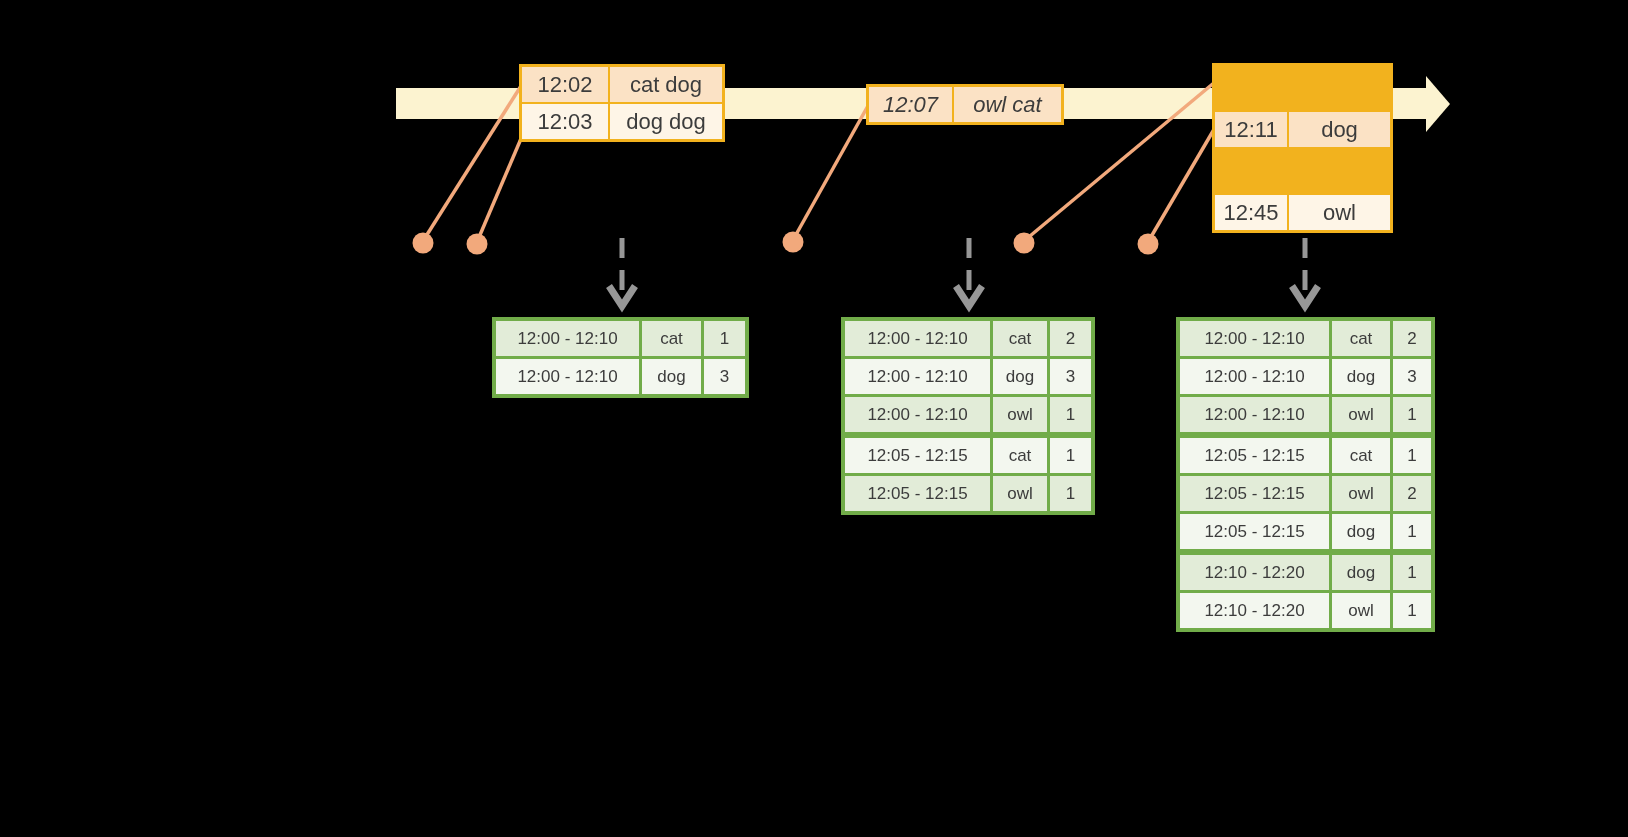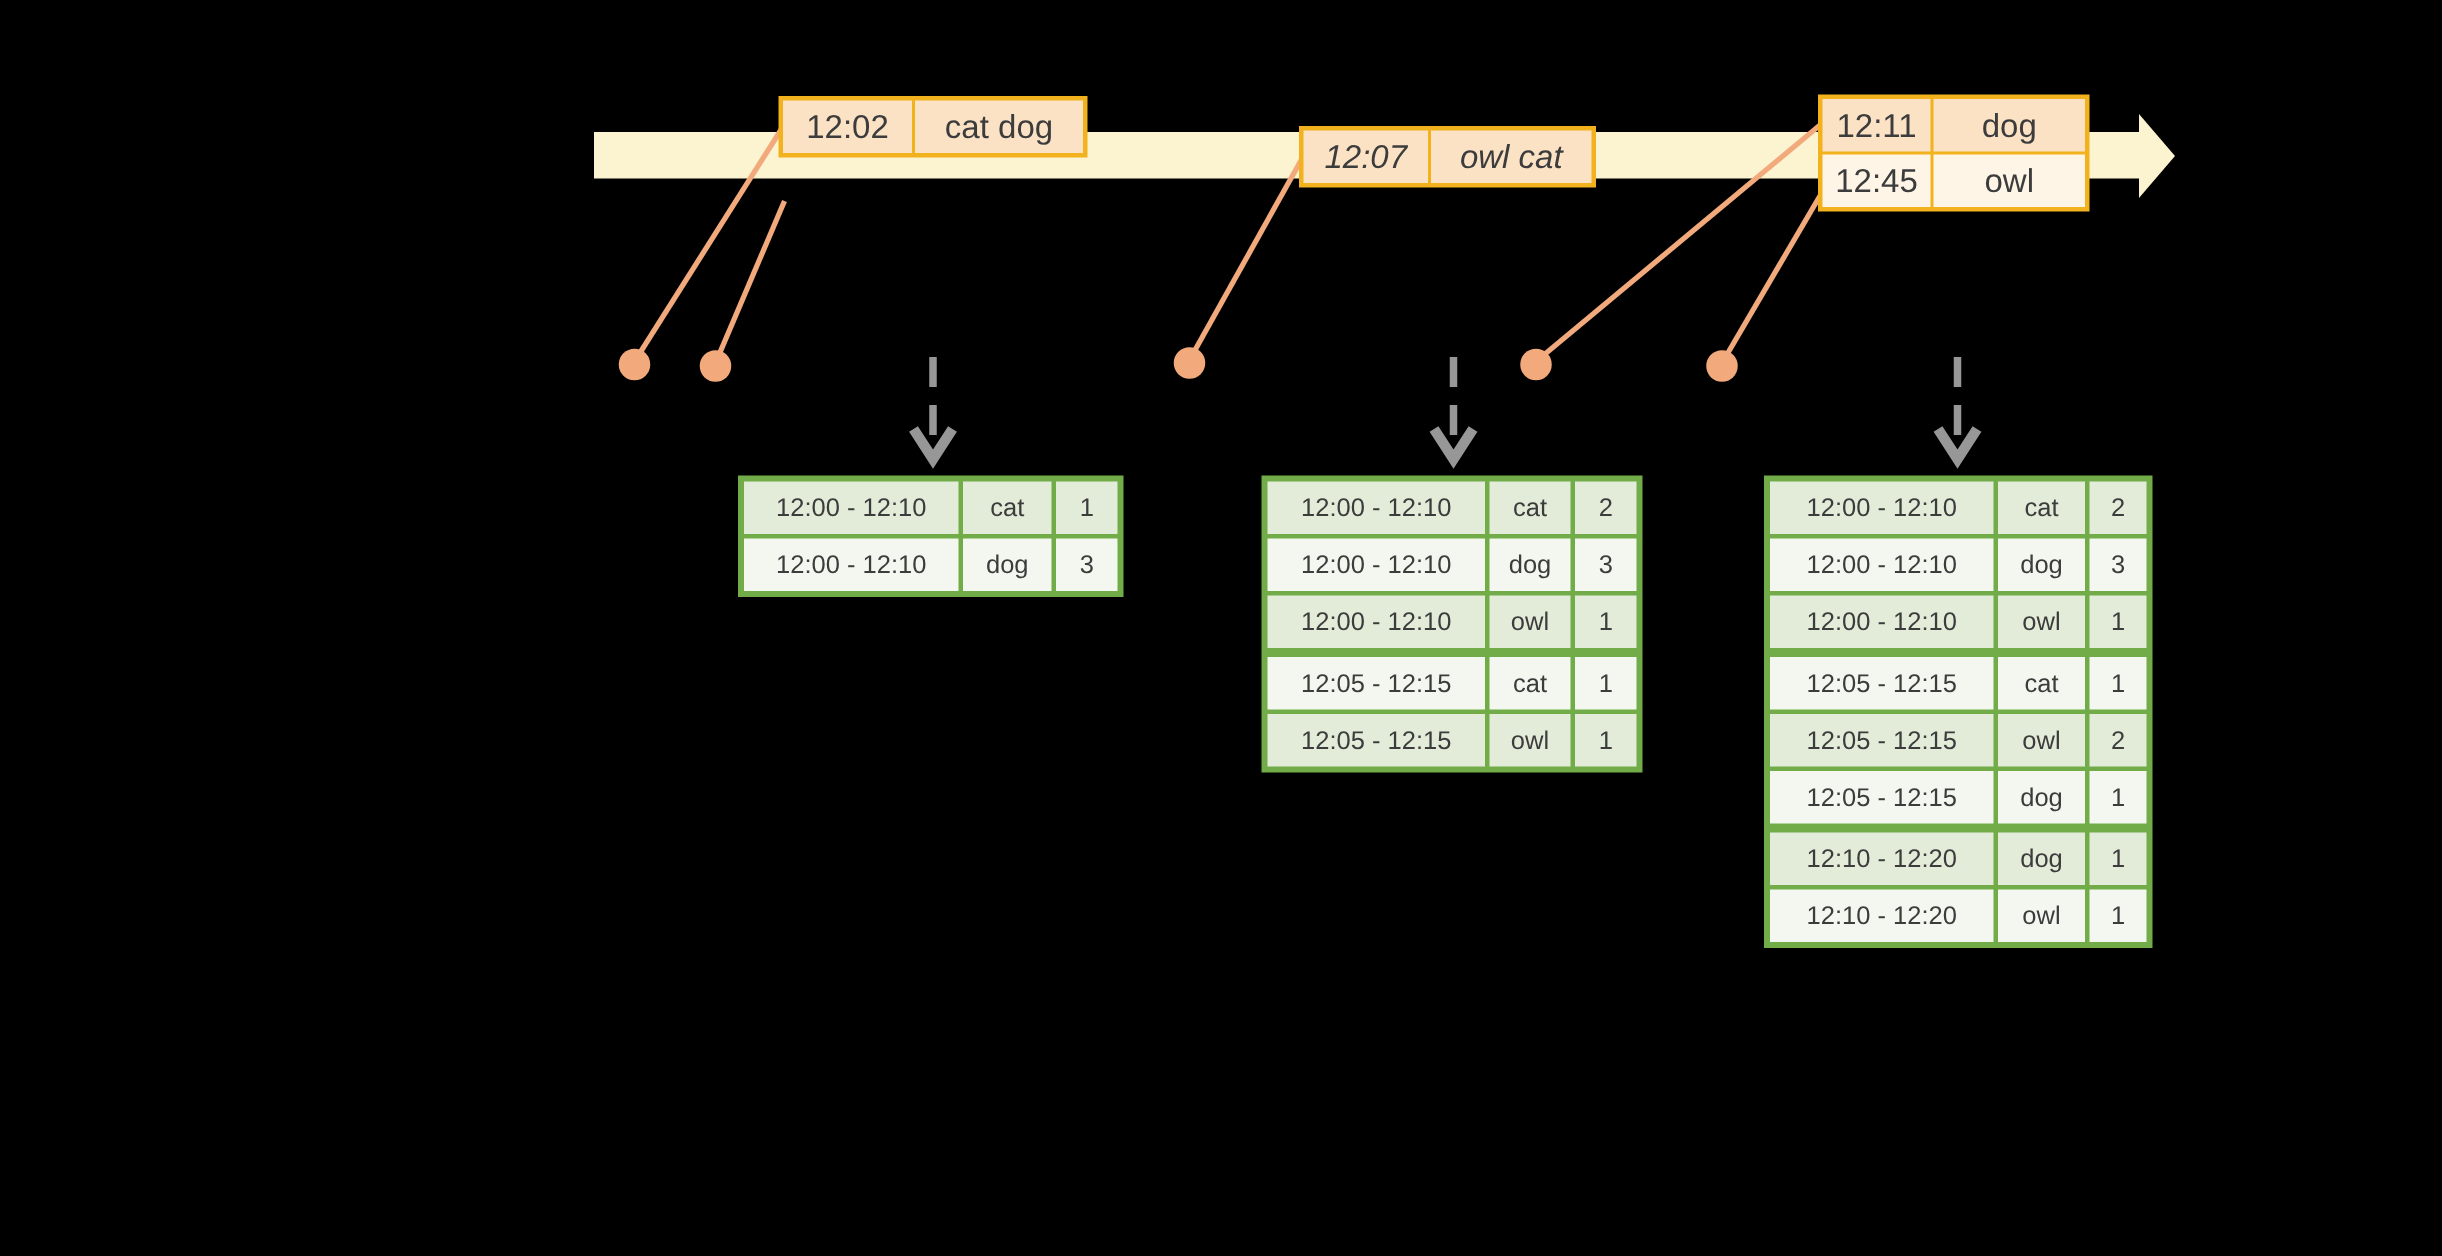--- a/index.html
+++ b/index.html
@@ -38,21 +38,21 @@
     font-size:22px;
   }
   .etable .erow{display:grid;gap:2px;background:var(--event-table-border);}
   .etable .cell{
     height:35px;line-height:35px;text-align:center;
     background:var(--event-row-fill);white-space:nowrap;
   }
   .etable .erow:nth-child(even) .cell{background:var(--event-row-fill-alt);}
   .eta1{left:519px;top:64px;}  .eta1 .erow{grid-template-columns:86px 112px;}
   .eta2{left:866px;top:84px;}  .eta2 .erow{grid-template-columns:83px 107px;font-style:italic;}
-  .eta3{left:1212px;top:63px;} .eta3 .erow{grid-template-columns:72px 101px;}
+  .eta3{left:1212px;top:63px;} .eta3 .erow{grid-template-columns:72px 101px;margin-top:46px;}
 
   
   .gtable{
     position:absolute;
     background:var(--result-table-border);
     padding:4px;display:flex;flex-direction:column;gap:3px;
     font-size:17px;
   }
   .gtable .grow{display:grid;gap:3px;background:var(--result-table-border);}
   .gtable .grow.group-end{margin-bottom:3px;}
@@ -95,20 +95,24 @@
 
     <line class="trig-line" x1="1305" y1="238" x2="1305" y2="290"></line>
     <polyline class="trig-head" points="1292,286 1305,306 1318,286"></polyline>
   </svg>
 
   <div class="etable eta1">
     <div class="erow">
       <div class="cell">12:02</div>
       <div class="cell">cat dog</div>
     </div>
+    <div class="erow">
+      <div class="cell">12:03</div>
+      <div class="cell">dog dog</div>
+    </div>
   </div>
 
   <div class="etable eta2">
     <div class="erow">
       <div class="cell">12:07</div>
       <div class="cell">owl cat</div>
     </div>
   </div>
 
   <div class="etable eta3">

